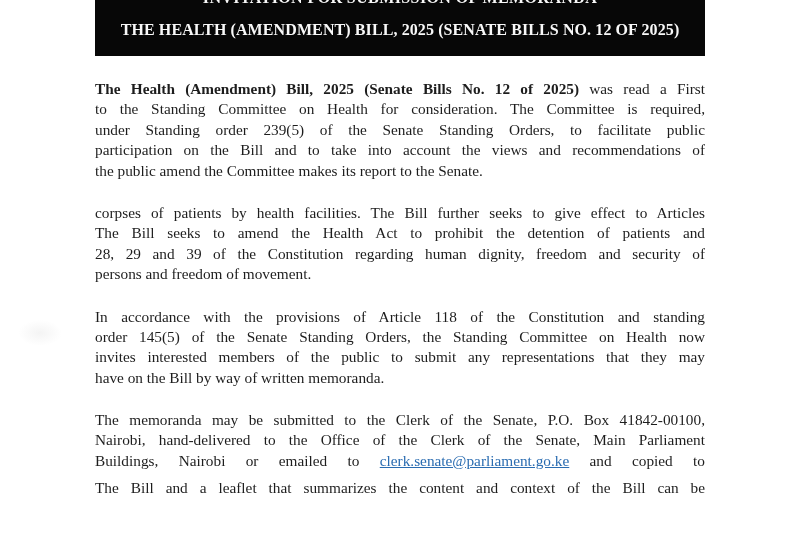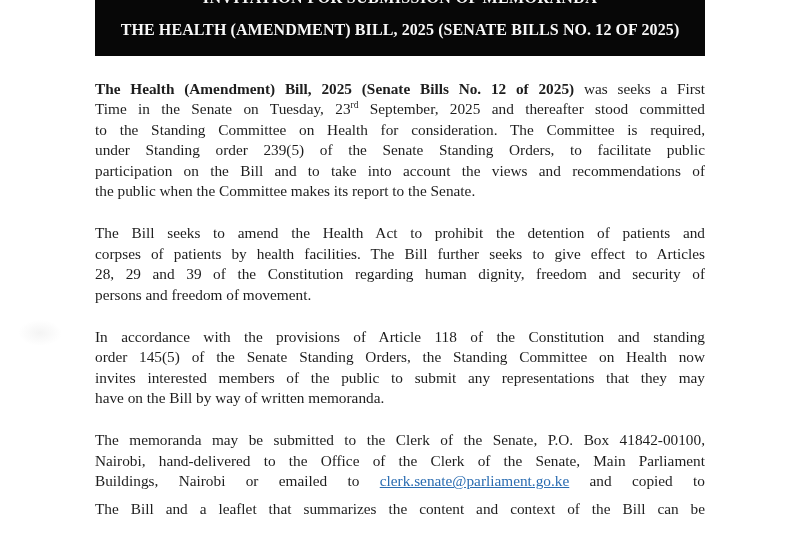--- a/index.html
+++ b/index.html
@@ -56,31 +56,30 @@
   <div class="banner">
     <div class="banner-clipped">INVITATION FOR SUBMISSION OF MEMORANDA</div>
     <div class="banner-title">THE HEALTH (AMENDMENT) BILL, 2025 (SENATE BILLS NO. 12 OF 2025)</div>
   </div>
 
   <div class="smudge"></div>
 
   <div class="content">
 
     <div class="para first">
-      <div class="line"><span class="b">The Health (Amendment) Bill, 2025 (Senate Bills No. 12 of 2025)</span><span> was seeks a First</span></div>
-      <div class="line"><span>Time in the Senate on Tuesday, 23</span><sup>rd</sup><span> September, 2025 and thereafter stood committed</span></div>
+      <div class="line"><span class="b">The Health (Amendment) Bill, 2025 (Senate Bills No. 12 of 2025)</span><span> was read a First</span></div>
       <div class="line">to the Standing Committee on Health for consideration. The Committee is required,</div>
       <div class="line">under Standing order 239(5) of the Senate Standing Orders, to facilitate public</div>
       <div class="line">participation on the Bill and to take into account the views and recommendations of</div>
-      <div class="line flush">the public when the Committee makes its report to the Senate.</div>
+      <div class="line flush">the public amend the Committee makes its report to the Senate.</div>
     </div>
 
     <div class="para">
+      <div class="line">corpses of patients by health facilities. The Bill further seeks to give effect to Articles</div>
       <div class="line">The Bill seeks to amend the Health Act to prohibit the detention of patients and</div>
-      <div class="line">corpses of patients by health facilities. The Bill further seeks to give effect to Articles</div>
       <div class="line">28, 29 and 39 of the Constitution regarding human dignity, freedom and security of</div>
       <div class="line flush">persons and freedom of movement.</div>
     </div>
 
     <div class="para">
       <div class="line">In accordance with the provisions of Article 118 of the Constitution and standing</div>
       <div class="line">order 145(5) of the Senate Standing Orders, the Standing Committee on Health now</div>
       <div class="line">invites interested members of the public to submit any representations that they may</div>
       <div class="line flush">have on the Bill by way of written memoranda.</div>
     </div>

